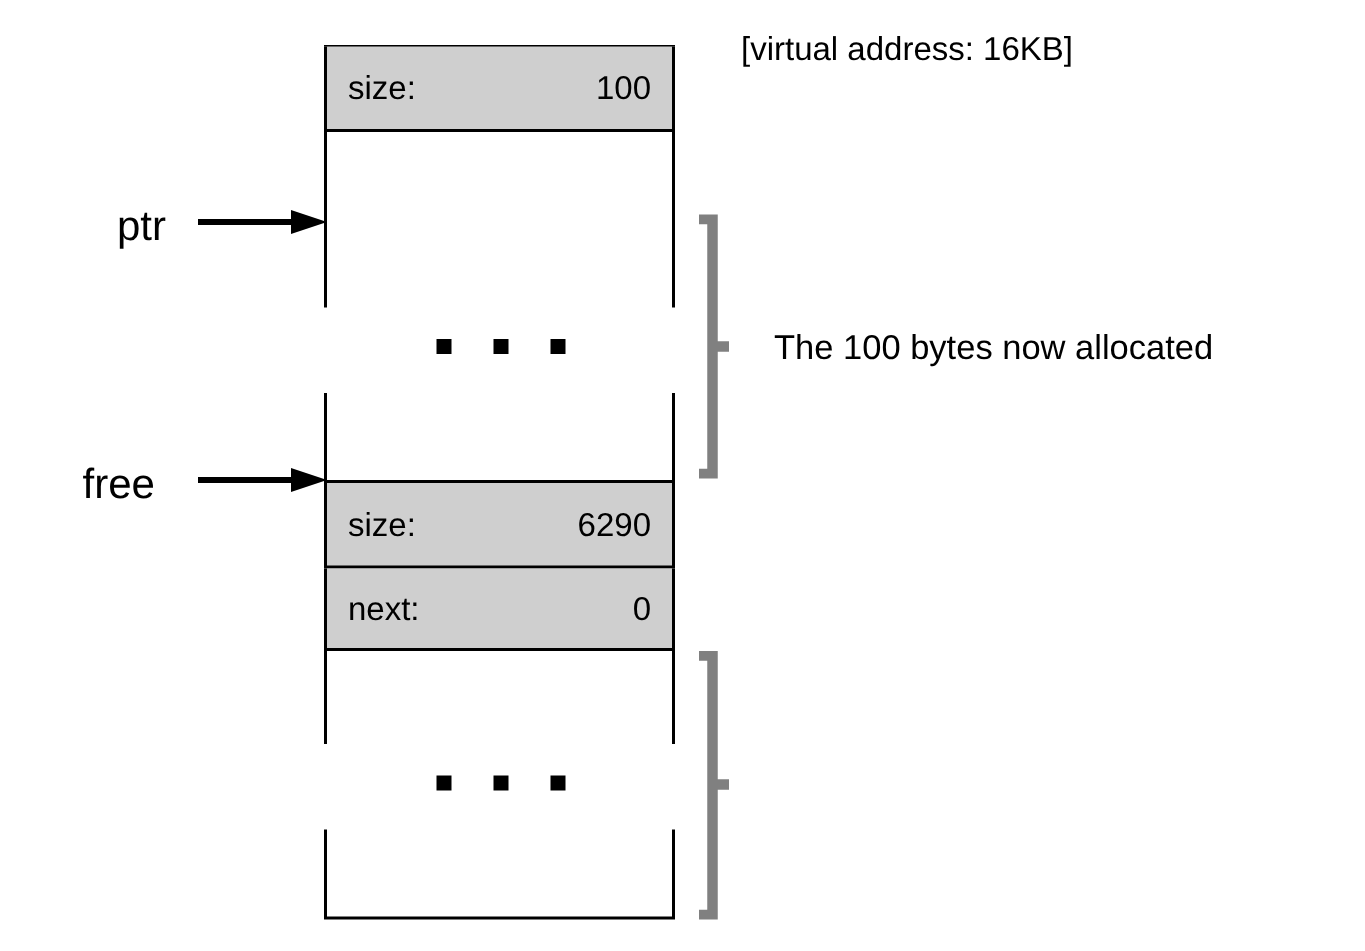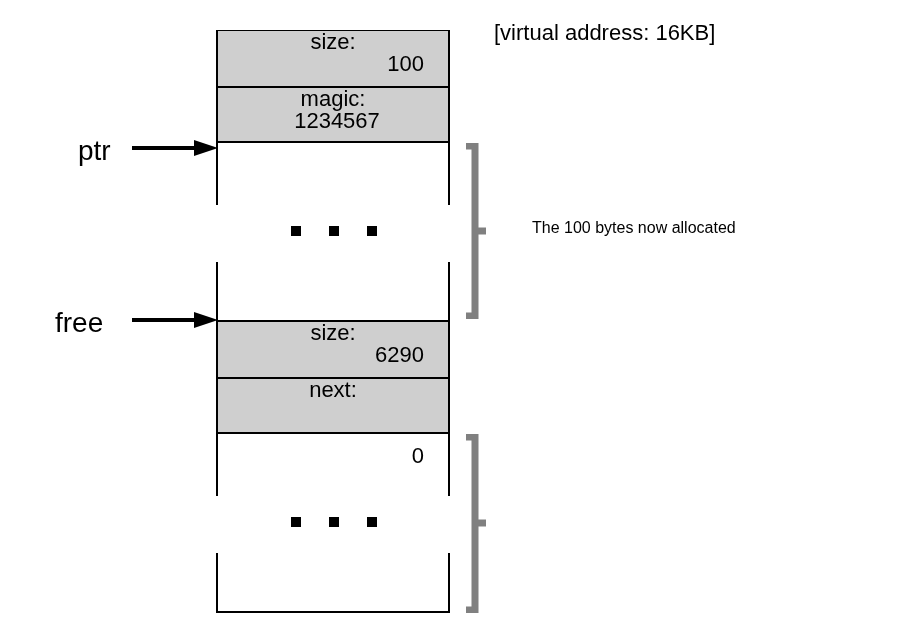--- a/index.html
+++ b/index.html
@@ -42,24 +42,23 @@
     position: absolute;
     left: 216px;
     width: 234px;
     box-sizing: border-box;
     background: #cfcfcf;
     border-left: 2px solid #000000;
     border-right: 2px solid #000000;
     border-bottom: 2px solid #000000;
     display: flex;
     align-items: center;
-    padding: 0 24px;
+    padding: 0 14px;
     font-size: 22px;
     line-height: 1;
-    flex-direction: column;
   }
   .hdr-row .key {
     flex: 0 0 auto;
   }
   .hdr-row .val {
     margin-left: auto;
     flex: 0 0 auto;
   }
   
   .hdr-row.magic-row .val {
@@ -117,24 +116,23 @@
   .bracket {
     position: absolute;
     left: 462px;
   }
   #bracket-allocated { top: 143px; height: 176px; }
   #bracket-free      { top: 434px; height: 179px; }
 
   
   .annotation {
     position: absolute;
-    font-size: 16px;
+    font-size: 23px;
     line-height: 1;
     white-space: nowrap;
-    margin-left: 16px;
   }
   #ann-allocated { left: 516px; top: 220px; }
   #ann-free      { left: 516px; top: 511px; }
 
   
   #virtual-address-note {
     position: absolute;
     left: 494px;
     top: 22px;
     font-size: 22px;
@@ -149,24 +147,20 @@
 
   <div id="virtual-address-note">[virtual address: 16KB]</div>
 
   <div class="heap-box"></div>
 
   <div class="hdr-row" id="row-size-100">
     <span class="key">size:</span>
     <span class="val">100</span>
   </div>
 
-  <div class="hdr-row magic-row" id="row-magic">
-    <span class="key">magic:</span>
-    <span class="val">1234567</span>
-  </div>
 
   <div class="hdr-row" id="row-size-3980">
     <span class="key">size:</span>
     <span class="val">6290</span>
   </div>
 
   <div class="hdr-row" id="row-next">
     <span class="key">next:</span>
     <span class="val">0</span>
   </div>

